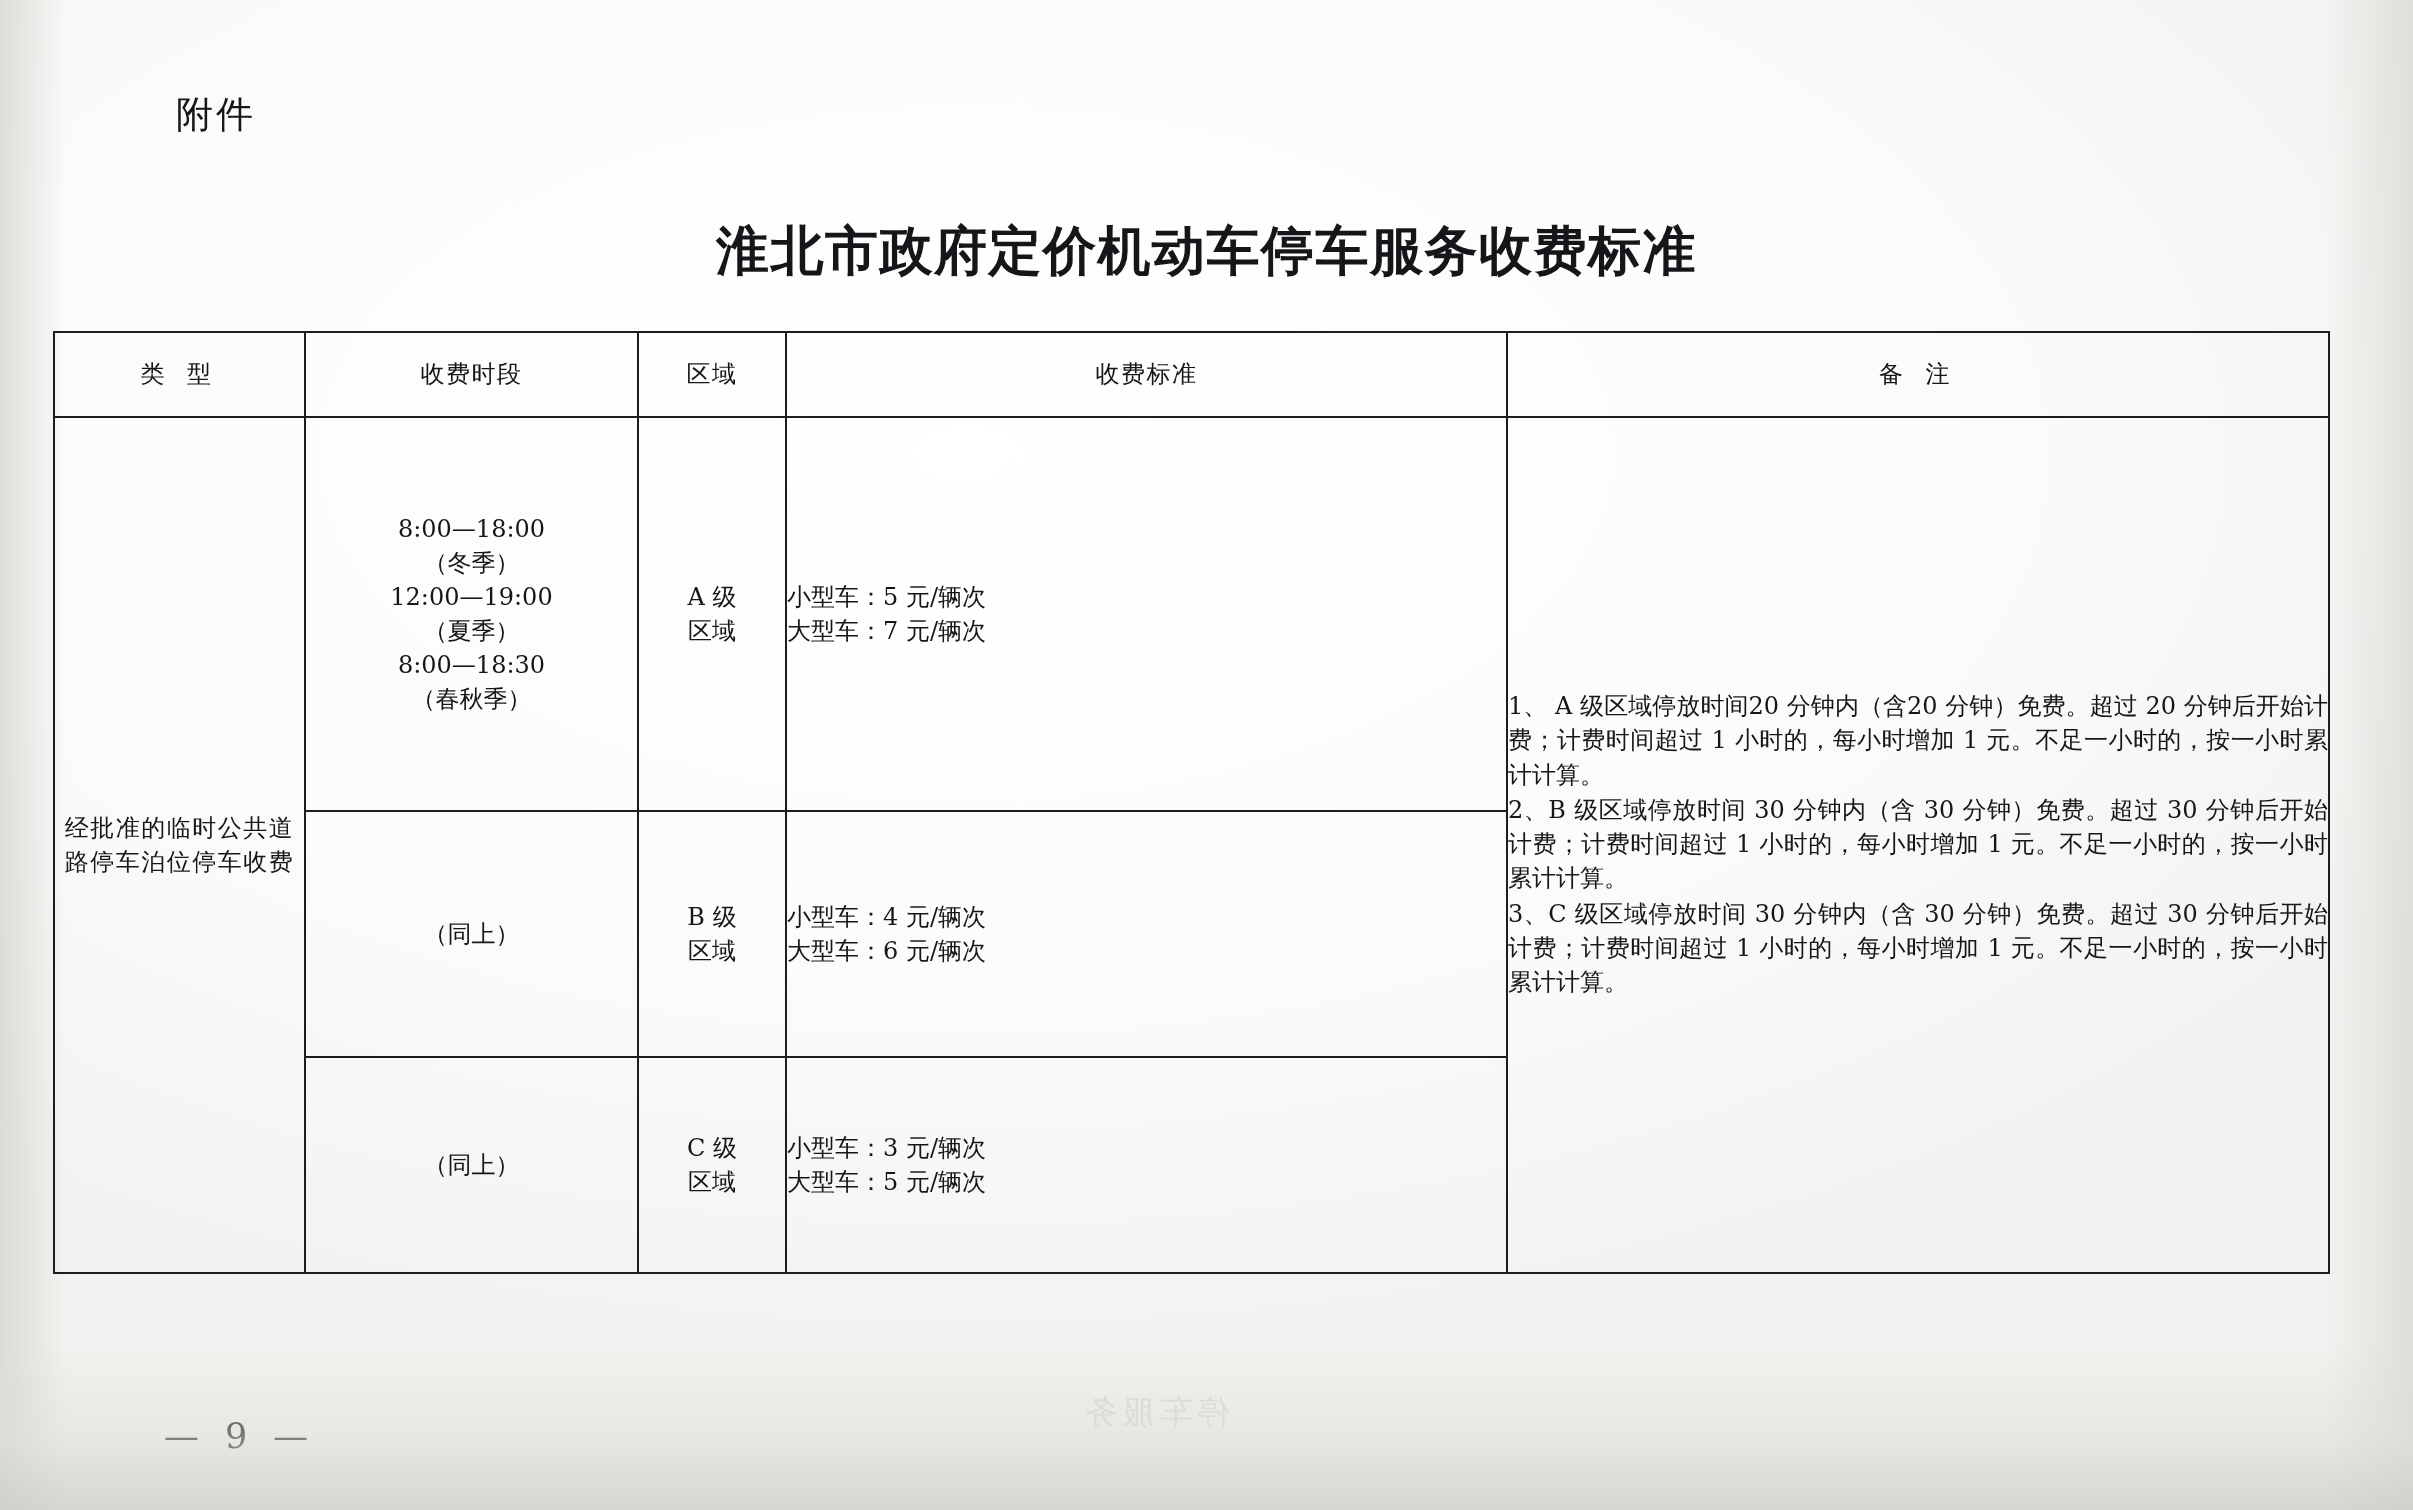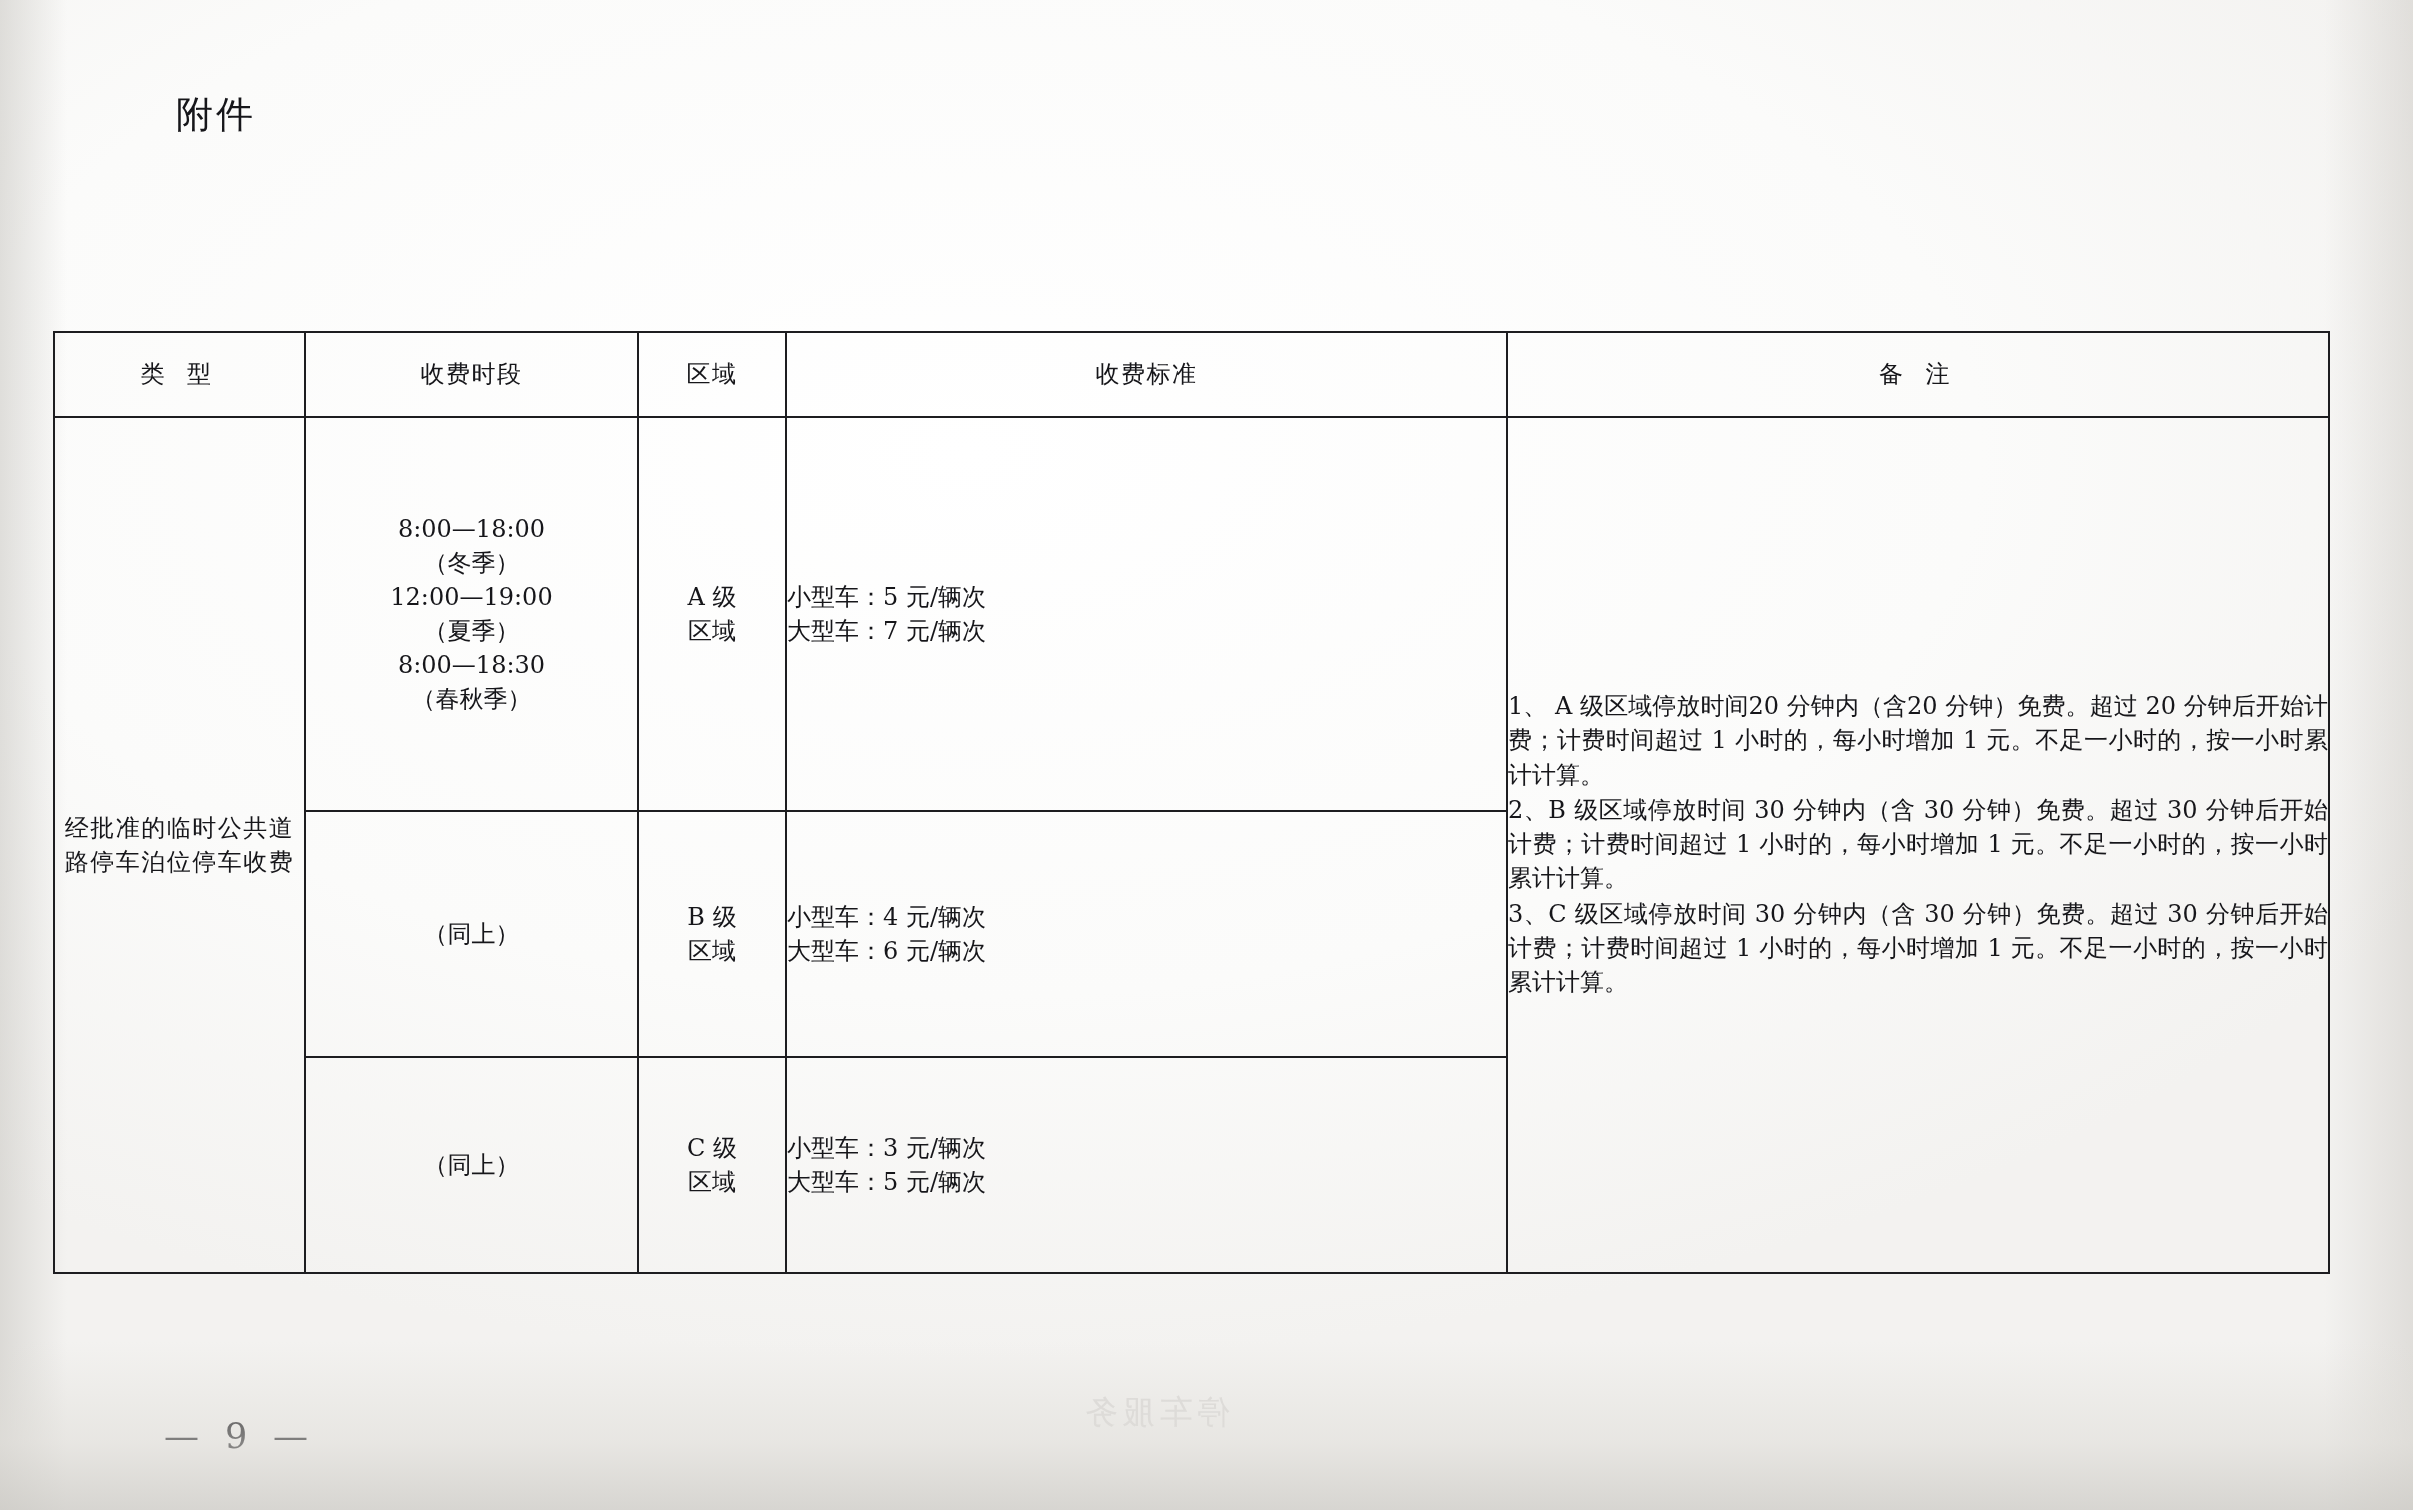--- a/index.html
+++ b/index.html
@@ -152,20 +152,21 @@
 </style>
 </head>
 <body>
 
 <div class="page">
   <div class="shade-left"></div>
   <div class="shade-right"></div>
 
   <div class="attach-label">附件</div>
 
+  <div class="doc-title">淮北市政府定价机动车停车服务收费标准</div>
 
   <table class="fee">
     <colgroup>
       <col style="width:251px">
       <col style="width:333px">
       <col style="width:148px">
       <col style="width:721px">
       <col style="width:822px">
     </colgroup>
     <thead>

